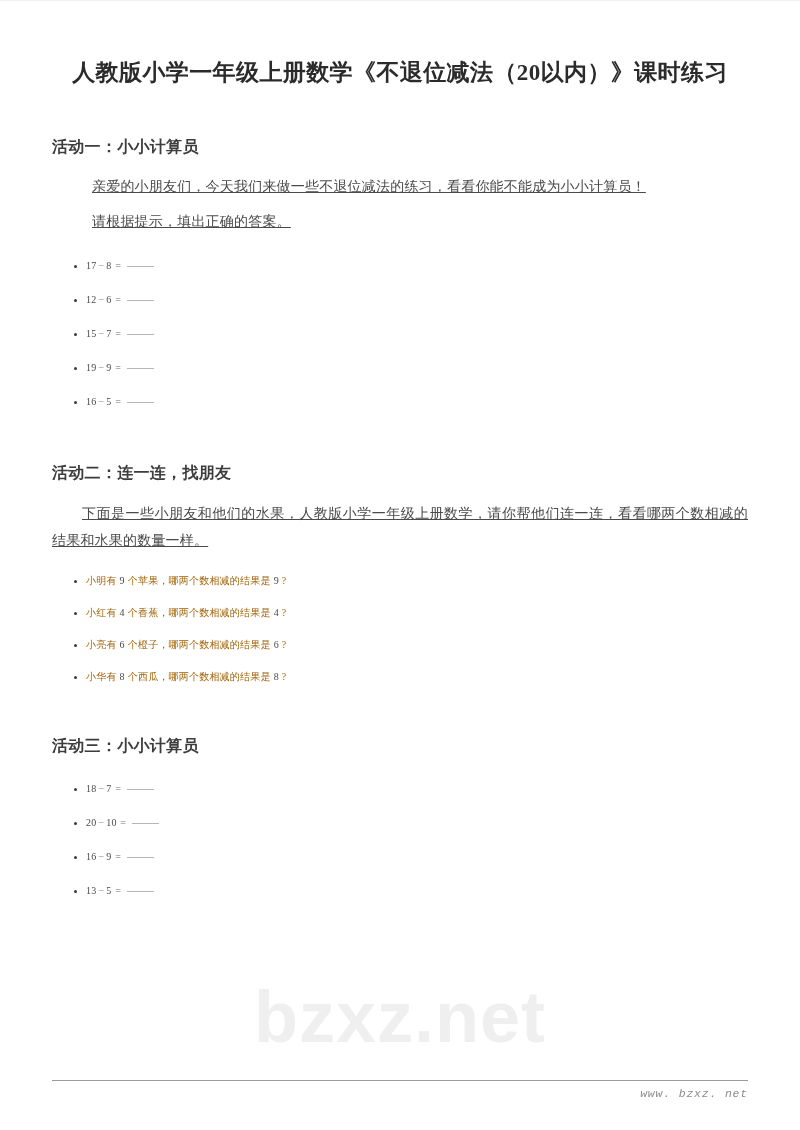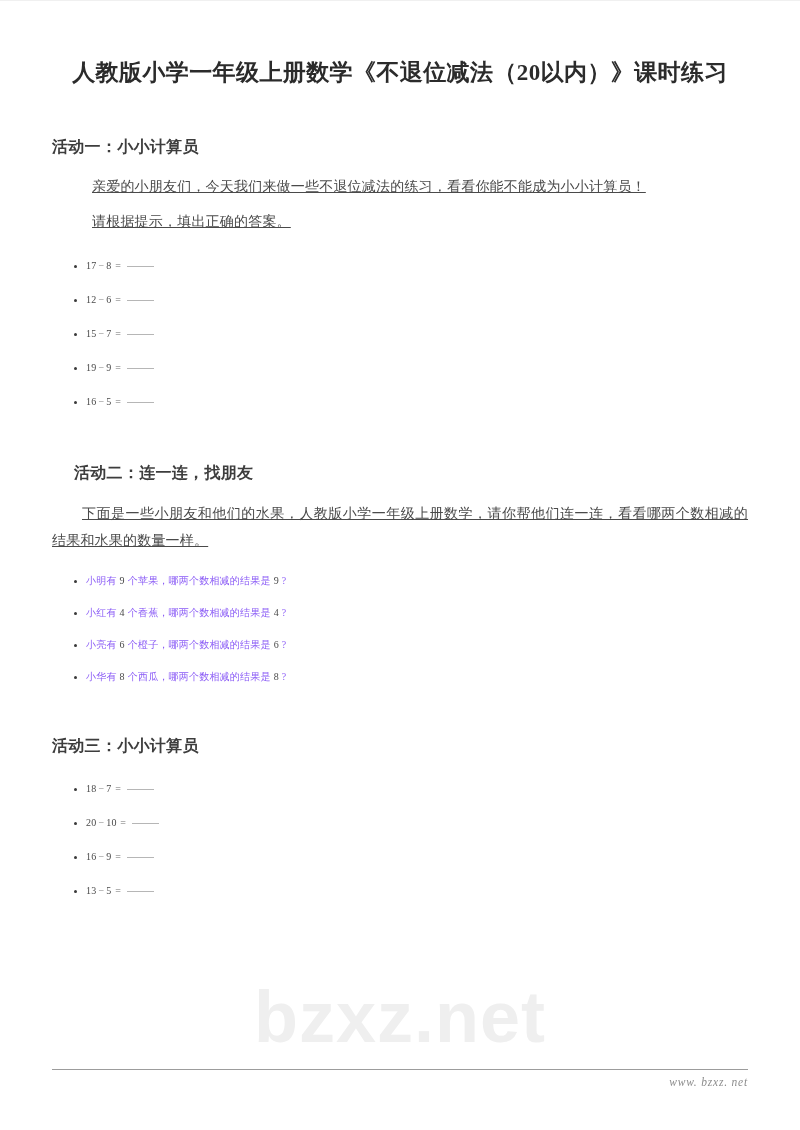--- a/index.html
+++ b/index.html
@@ -59,21 +59,21 @@
   }
   .section-title {
     margin: 0;
     font-size: 16px;
     font-weight: bold;
     color: #3d3d3d;
     letter-spacing: 0.3px;
     line-height: 1.5;
   }
   .sec1 .section-title { padding-top: 44px; }
-  .sec2 .section-title { padding-top: 38px; margin-left: 22px; }
+  .sec2 .section-title { padding-top: 38px; }
   .sec3 .section-title { padding-top: 38px; }
 
   .para {
     margin: 0;
     font-size: 14px;
     color: #4a4a4a;
     line-height: 1.95;
     text-align: justify;
     letter-spacing: 0.2px;
     text-decoration: underline;
@@ -127,30 +127,31 @@
   }
   .eq .num { color: #4a4a4a; }
   .eq .eqs { color: #6e6e6e; padding: 0 1px; }
   .blank {
     display: inline-block;
     width: 27px;
     border-bottom: 1px solid #b6b6b6;
     margin-left: 5px;
     vertical-align: 2px;
   }
-  .wl-text { color: #8b5cf6; margin-top: 37px; }
+  .wl-text { color: #a16207; margin-top: 37px; }
   .wl-num { padding: 0 3px; }
 
   
   .footer {
     position: absolute;
     left: 52px;
     right: 52px;
-    bottom: 42px;
+    bottom: 30px;
     z-index: 3;
+    font-family: Liberation Mono, monospace;
   }
   .footer-rule {
     height: 0;
     border-top: 1px solid #9c9c9c;
     margin-bottom: 6px;
   }
   .footer-url {
     text-align: right;
     font-style: italic;
     font-size: 11.5px;

